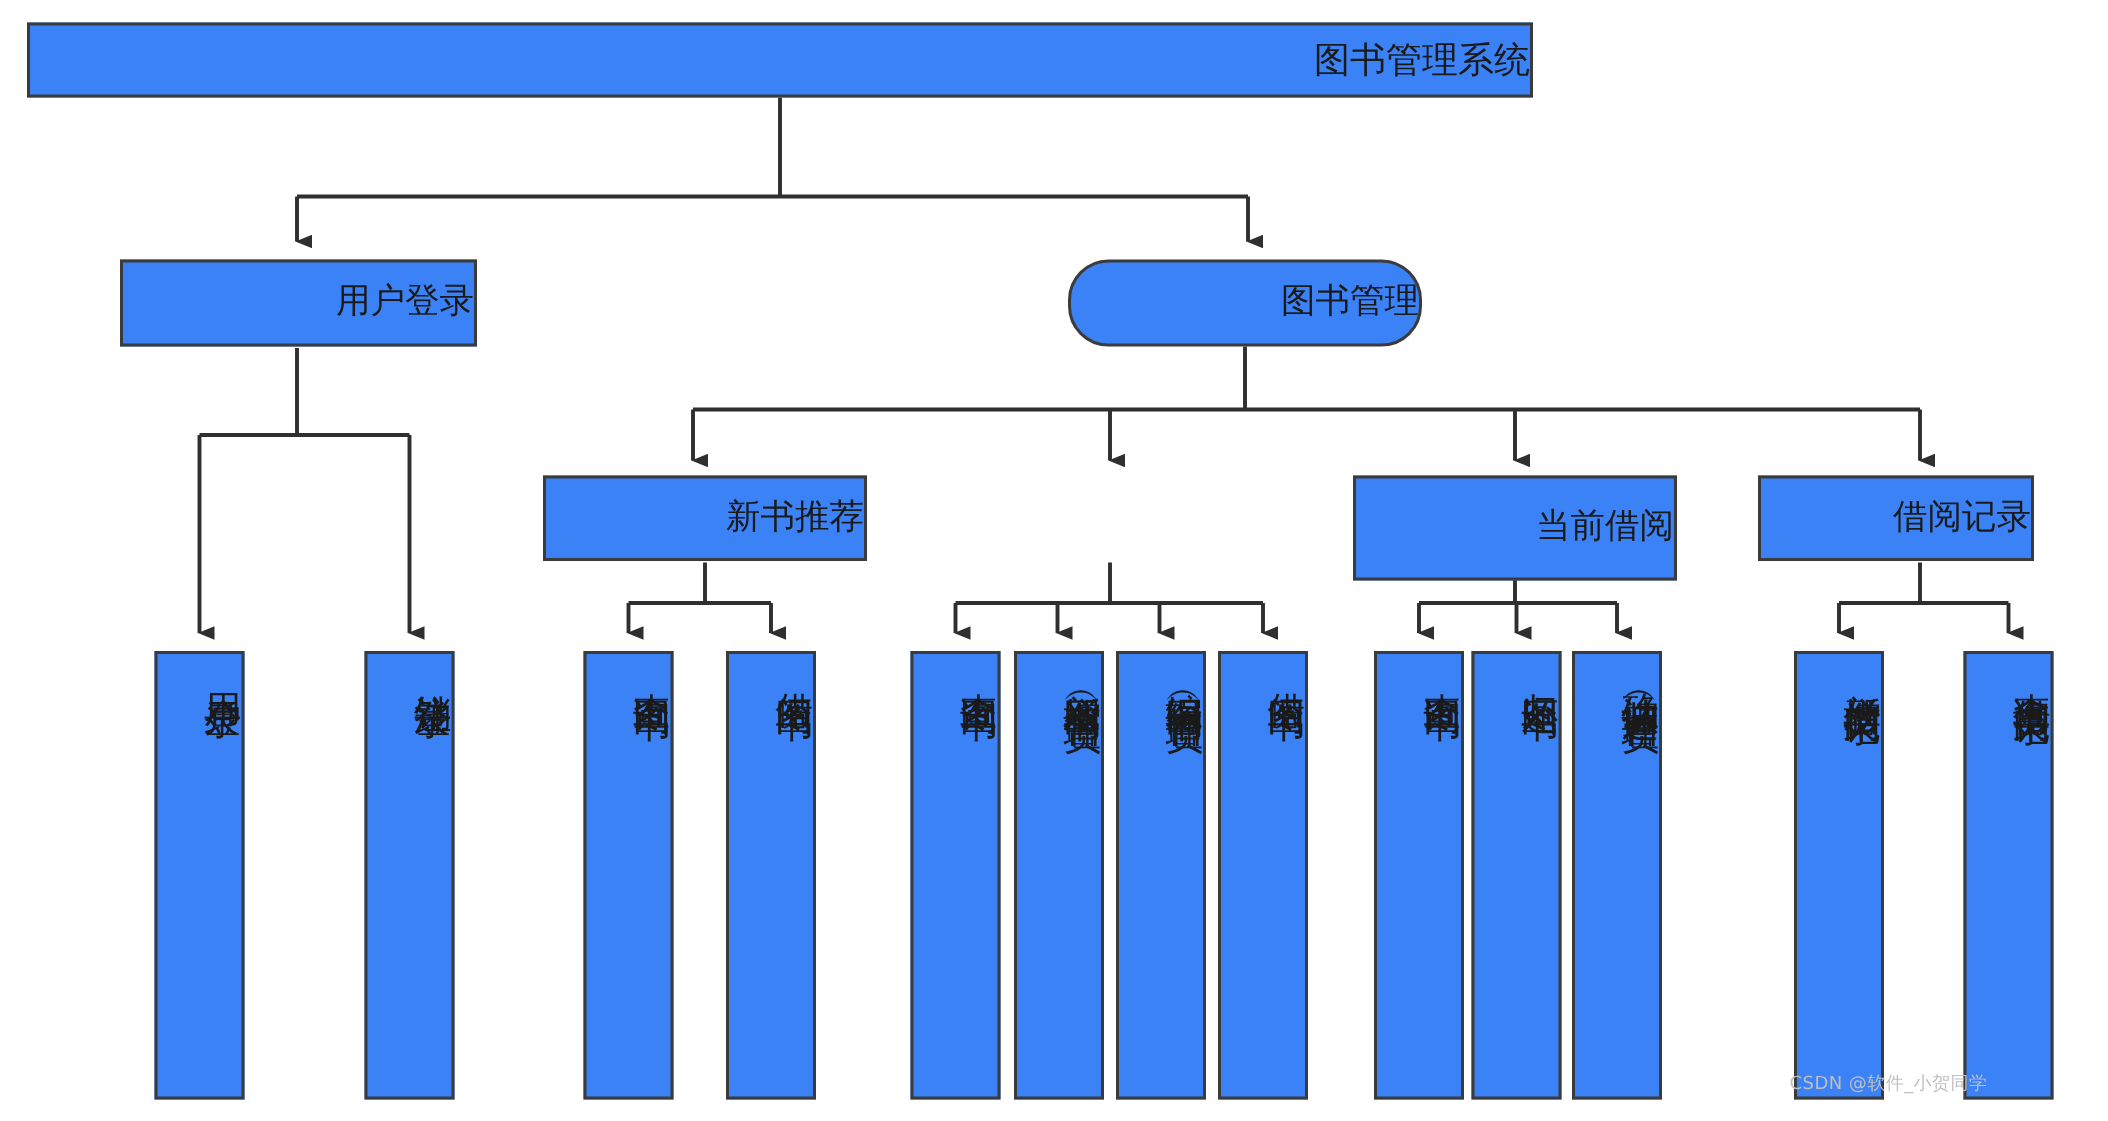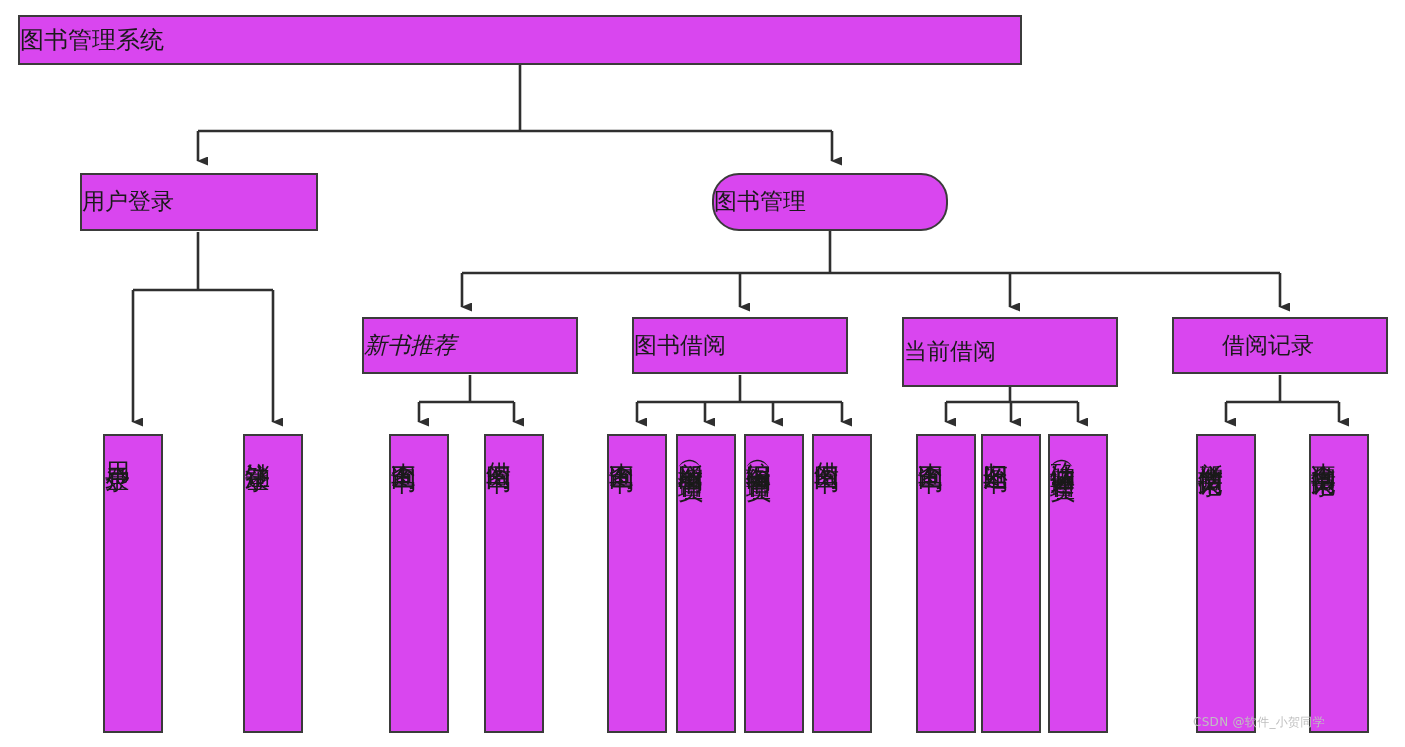--- a/index.html
+++ b/index.html
@@ -20,25 +20,25 @@
   #diagram-svg {
     position: absolute;
     left: 0;
     top: 0;
     width: 1405px;
     height: 747px;
   }
   .node {
     position: absolute;
     box-sizing: border-box;
-    background: #d946ef;
+    background: #3b82f6;
     border: 2.2px solid #3b3b3b;
     display: flex;
     align-items: center;
-    justify-content: flex-start;
+    justify-content: flex-end;
     color: #1a1a1a;
   }
   .node-label {
     display: block;
     text-align: center;
     line-height: 1.18;
     white-space: nowrap;
   }
   .node.horizontal .node-label {
     font-size: 23px;
@@ -128,30 +128,27 @@
     <span class="node-label">图书管理系统</span>
   </div>
 
   <div class="node horizontal" style="left:80px; top:173px; width:238px; height:58px;">
     <span class="node-label">用户登录</span>
   </div>
   <div class="node horizontal" style="left:712px; top:173px; width:236px; height:58px;border-radius:27px;">
     <span class="node-label">图书管理</span>
   </div>
 
-  <div class="node horizontal" style="left:362px; top:317px; width:216px; height:57px;font-style:italic;">
+  <div class="node horizontal" style="left:362px; top:317px; width:216px; height:57px;">
     <span class="node-label">新书推荐</span>
-  </div>
-  <div class="node horizontal" style="left:632px; top:317px; width:216px; height:57px;">
-    <span class="node-label">图书借阅</span>
   </div>
   <div class="node horizontal" style="left:902px; top:317px; width:216px; height:70px;">
     <span class="node-label">当前借阅</span>
   </div>
-  <div class="node horizontal" style="left:1172px; top:317px; width:216px; height:57px;padding-left:48px;">
+  <div class="node horizontal" style="left:1172px; top:317px; width:184px; height:57px;padding-left:48px;">
     <span class="node-label">借阅记录</span>
   </div>
 
   <div class="node vertical" style="left:103px; top:434px; width:60px; height:299px;">
     <span class="node-label">用户登录</span>
   </div>
   <div class="node vertical" style="left:243px; top:434px; width:60px; height:299px;">
     <span class="node-label">注销登录</span>
   </div>
 

